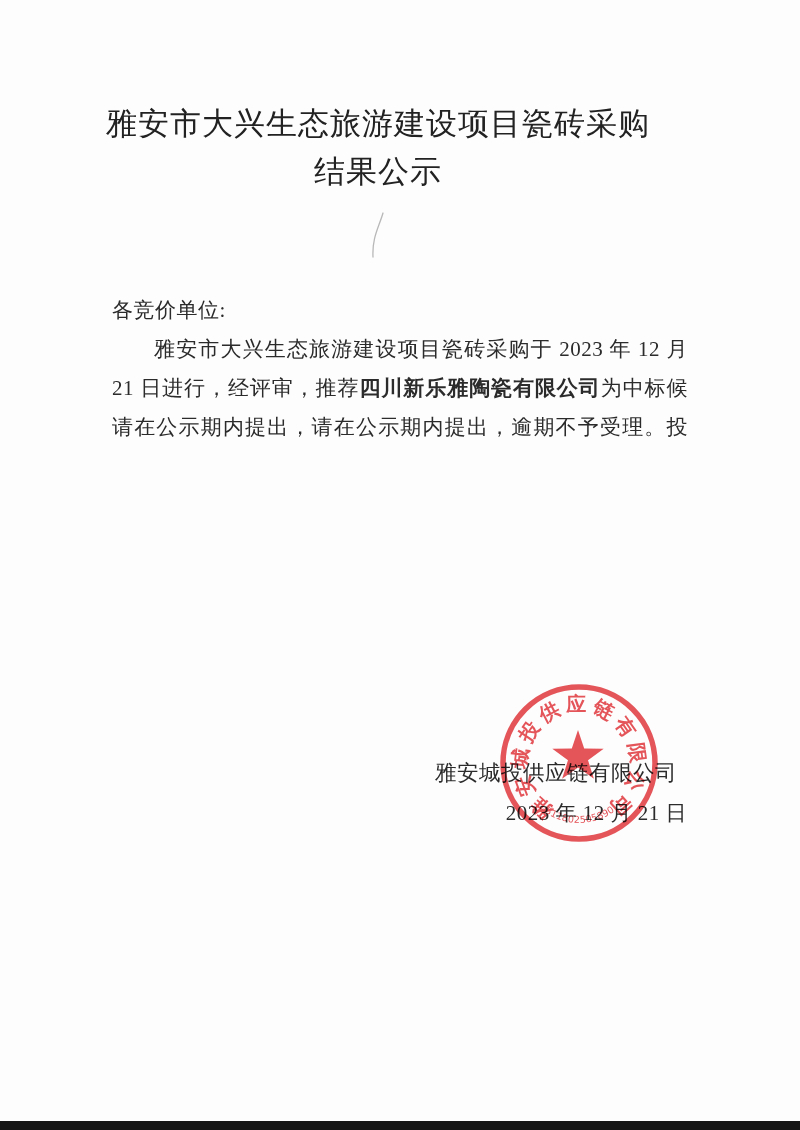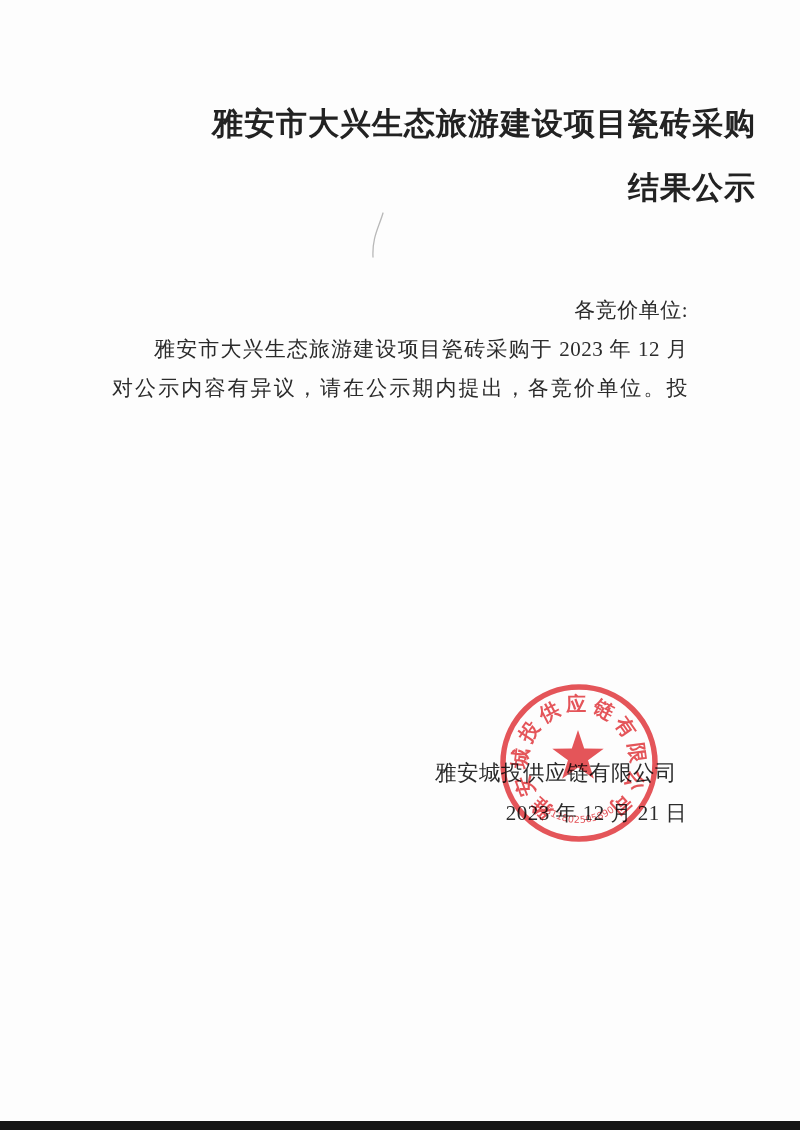--- a/index.html
+++ b/index.html
@@ -9,42 +9,41 @@
     height: 1130px;
     background: #fdfdfd;
     overflow: hidden;
     font-family: "Liberation Serif", "DejaVu Serif", serif;
     color: #2b2b2b;
   }
   .title-line {
     position: absolute;
     left: 0;
     width: 756px;
-    text-align: right;
+    text-align: center;
     font-size: 31px;
-    font-weight: 700;
+    font-weight: 400;
     letter-spacing: 1px;
     color: #222;
     white-space: nowrap;
   }
   #title1 { top: 103px; }
-  #title2 { top: 167px; }
+  #title2 { top: 151px; }
   .body-block {
     position: absolute;
     left: 112px;
     top: 291px;
     width: 576px;
   }
   .line {
     font-size: 21px;
     line-height: 39px;
     height: 39px;
     letter-spacing: 0.5px;
     white-space: normal;
-    text-align: right;
   }
   .fill {
     text-align: justify;
     text-align-last: justify;
   }
   .indent { text-indent: 42px; }
   .bold { font-weight: 700; }
   .signature-company {
     position: absolute;
     top: 758px;
@@ -105,21 +104,22 @@
   <div id="title1" class="title-line">雅安市大兴生态旅游建设项目瓷砖采购</div>
   <div id="title2" class="title-line">结果公示</div>
 
   <svg class="artifact-mark" viewBox="0 0 40 60">
     <path d="M 23 8 C 19 22, 12 32, 13 52" fill="none" stroke="#b8b8b8" stroke-width="1.3" stroke-linecap="round"></path>
   </svg>
 
   <div class="body-block">
     <div class="line">各竞价单位:</div>
     <div class="line fill indent">雅安市大兴生态旅游建设项目瓷砖采购于 2023 年 12 月</div>
-    <div class="line fill">对公示内容有异议，请在公示期内提出，各竞价单位。投</div>
+    <div class="line fill"><span>21 日进行，经评审，推荐</span><span class="bold">四川新乐雅陶瓷有限公司</span><span>为中标候</span></div>
+    <div class="line fill">请在公示期内提出，请在公示期内提出，逾期不予受理。投</div>
   </div>
 
   <div class="signature-company">雅安城投供应链有限公司</div>
   <div class="signature-date">2023 年 12 月 21 日</div>
 
   <svg class="seal" viewBox="0 0 182 182">
     <circle cx="91" cy="91" r="76" fill="none" stroke-width="5.5" stroke="#e4464c"></circle>
     <defs>
       <path id="sealNamePath" d="M 66.6 136.9 A 52 52 0 1 1 115.4 136.9" fill="none"></path>
       <path id="sealCodePath" d="M 56.6 140.1 A 60 60 0 0 0 125.4 140.1" fill="none"></path>

